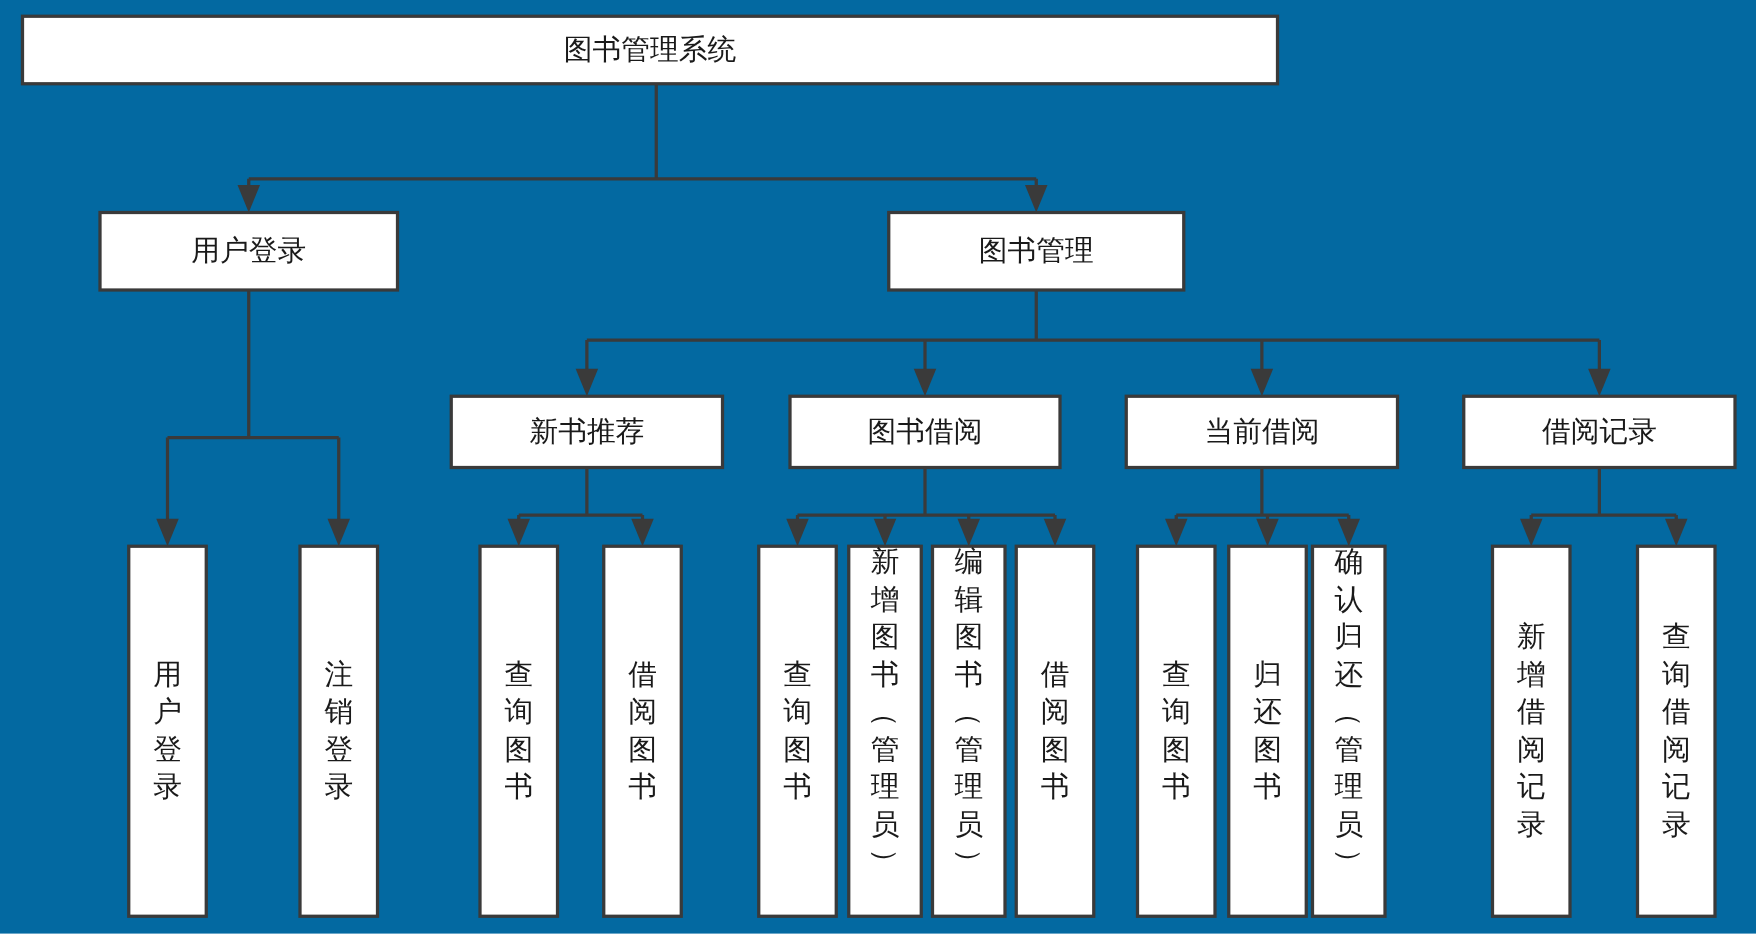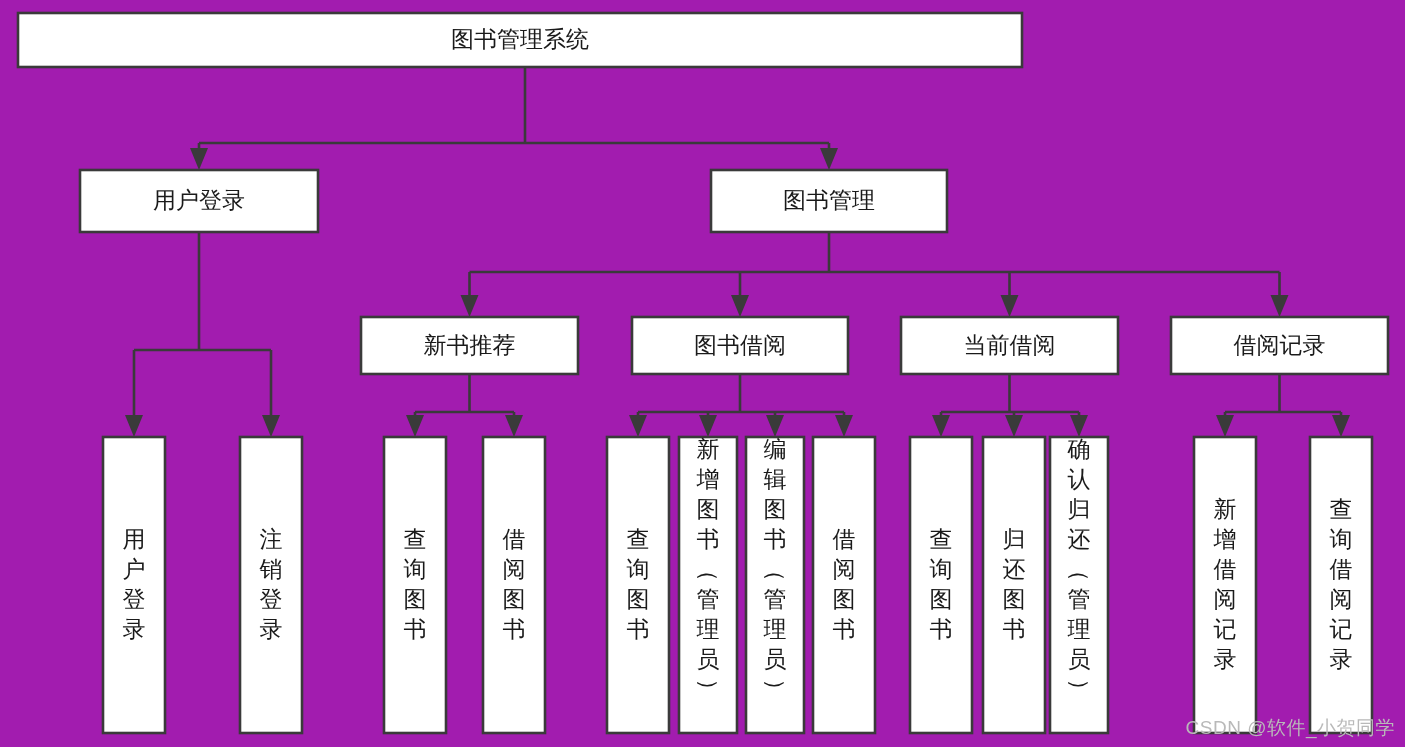--- a/index.html
+++ b/index.html
@@ -10,21 +10,21 @@
   body {
     width: 1405px;
     height: 747px;
     font-family: "Liberation Sans", "DejaVu Sans", sans-serif;
     overflow: hidden;
   }
   #diagram-root {
     position: relative;
     width: 1405px;
     height: 747px;
-    background: #a21caf;
+    background: #0369a1;
   }
   svg.flow {
     position: absolute;
     top: 0;
     left: 0;
     width: 1405px;
     height: 747px;
   }
   .node-rect {
     fill: #ffffff;
@@ -246,14 +246,13 @@
           <text x="1341" y="517" class="node-label-vertical">查</text>
           <text x="1341" y="547" class="node-label-vertical">询</text>
           <text x="1341" y="577" class="node-label-vertical">借</text>
           <text x="1341" y="607" class="node-label-vertical">阅</text>
           <text x="1341" y="637" class="node-label-vertical">记</text>
           <text x="1341" y="667" class="node-label-vertical">录</text>
         </g>
       </g>
   </svg>
 
-  <div class="watermark">CSDN @软件_小贺同学</div>
 </div>
 
 </body></html>

